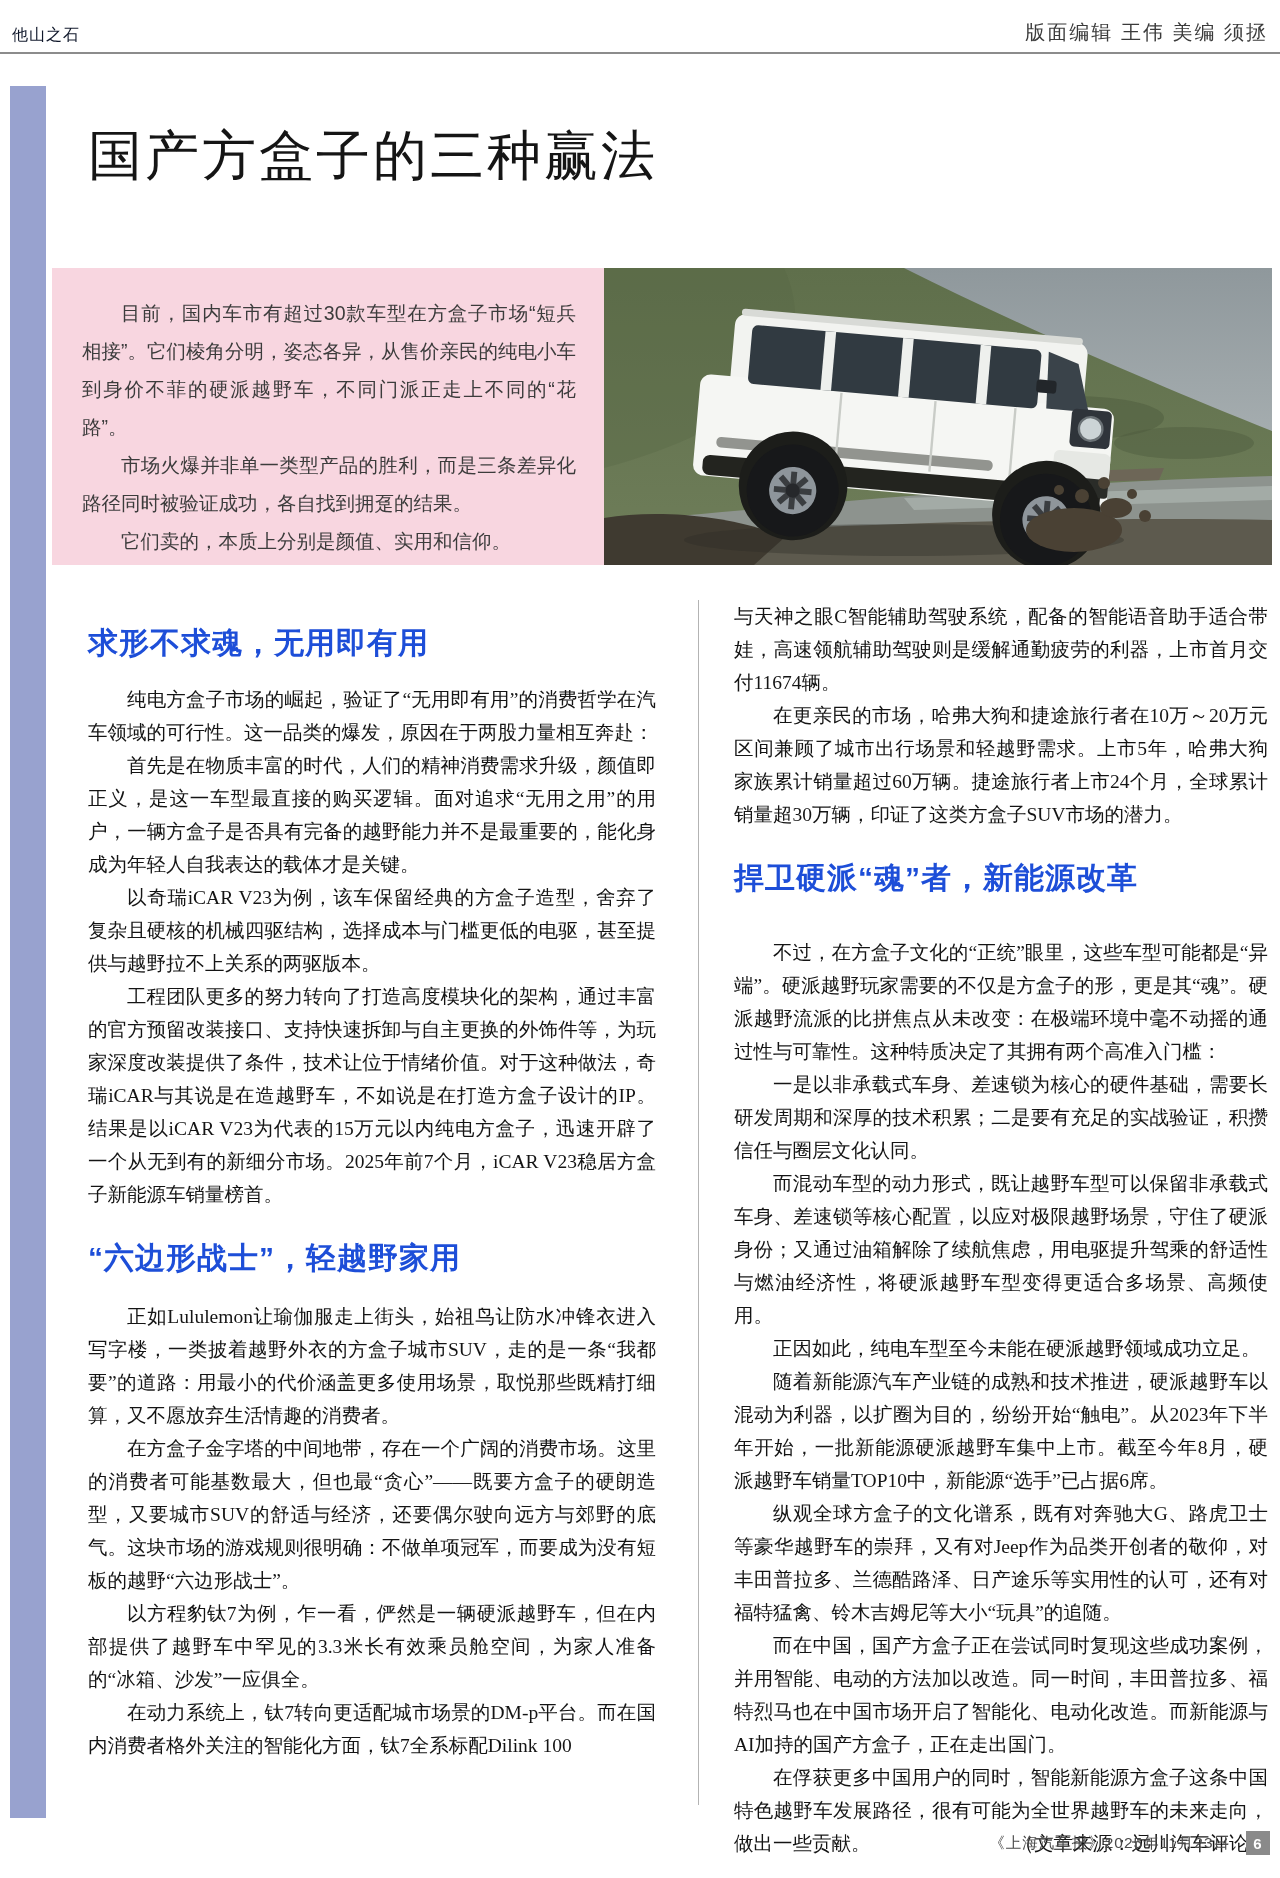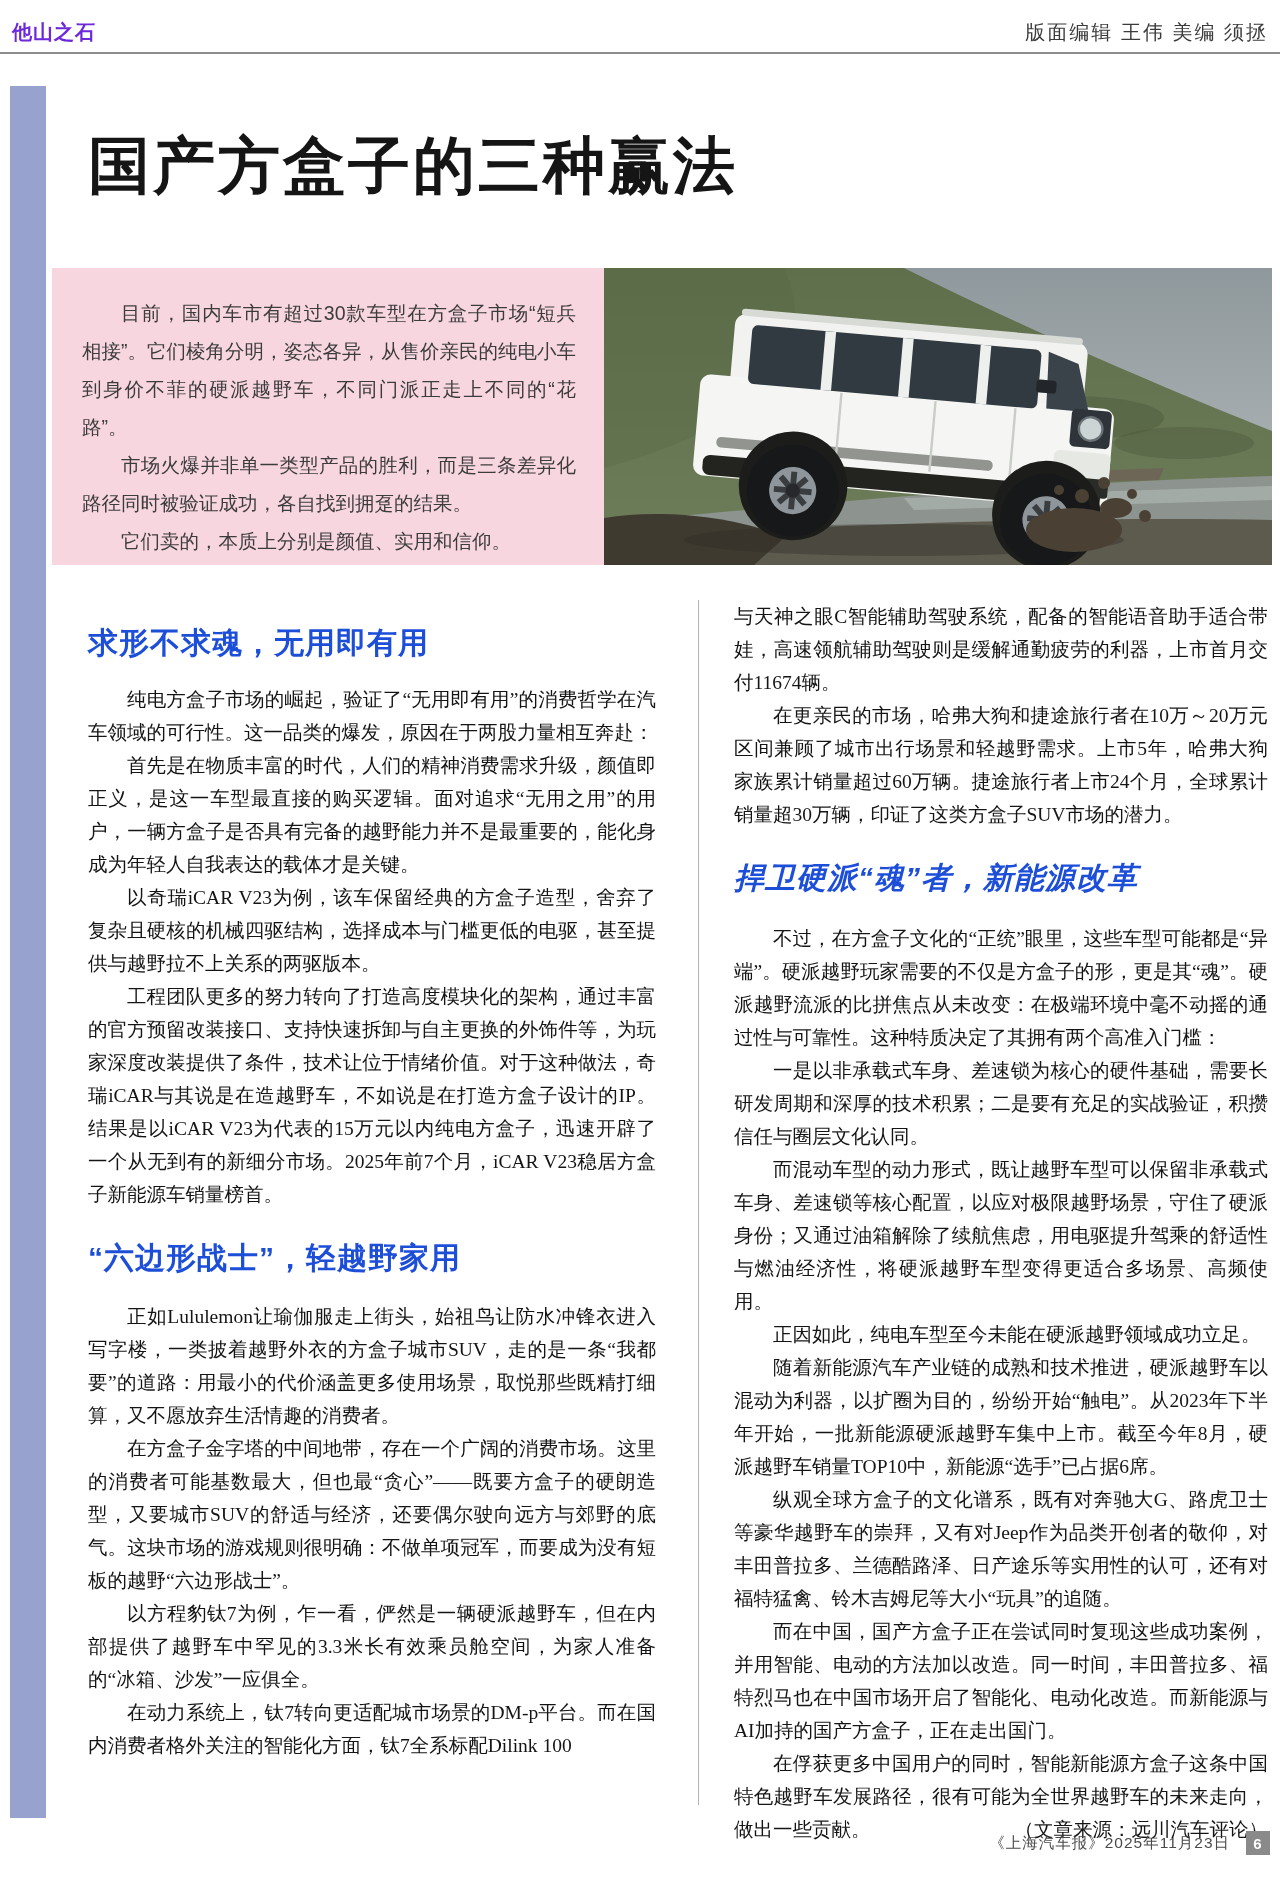--- a/index.html
+++ b/index.html
@@ -11,32 +11,32 @@
     position:relative;
   }
   .page{position:absolute;inset:0;overflow:hidden;}
 
   
   .masthead{
     position:absolute;left:12px;right:12px;top:12px;height:34px;
     display:flex;justify-content:space-between;align-items:flex-end;
     font-family:"Liberation Sans","DejaVu Sans",sans-serif;
   }
-  .masthead .section{font-size:20px;font-weight:700;color:#6d28d9;letter-spacing:1px;}
+  .masthead .section{font-size:16px;font-weight:400;color:#0f172a;letter-spacing:1px;}
   .masthead .editors{font-size:20px;color:#3a3a3a;letter-spacing:2px;}
   .head-rule{position:absolute;left:0;right:0;top:52px;height:2px;background:#8c8c8c;}
 
   
   .accent-bar{position:absolute;left:10px;top:86px;width:36px;height:1732px;}
 
   
   .page-title{
     position:absolute;left:88px;top:88px;width:900px;
     font-family:"Liberation Sans","DejaVu Sans",sans-serif;
-    font-size:62px;font-weight:700;color:#151515;letter-spacing:3px;
+    font-size:54px;font-weight:400;color:#151515;letter-spacing:3px;
     line-height:1.15;white-space:nowrap;
   }
 
   
   .hero{position:absolute;left:52px;top:268px;height:340px;display:flex;}
   .lede-box{
     width:552px;height:297px;box-sizing:border-box;
     padding:26px 28px 0 30px;
     font-family:"Liberation Sans","DejaVu Sans",sans-serif;
     font-size:19.5px;line-height:38px;color:#3c3c3c;
@@ -52,21 +52,21 @@
   .col-right{left:734px;width:534px;}
   .col p{margin:0;text-indent:2em;}
   .col p.no-indent{text-indent:0;}
   .col h3{
     font-family:"Liberation Sans","DejaVu Sans",sans-serif;
     font-size:30px;font-weight:700;color:#1d4ed8;
     margin:0;text-indent:0;letter-spacing:1px;
   }
   .col-left h3.first{margin:26px 0 24px 0;}
   .col-left h3.second{margin:30px 0 26px 0;}
-  .col-right h3{margin:30px 0 28px 0;font-style:italic;}
+  .col-right h3{margin:30px 0 42px 0;}
   .column-divider{position:absolute;left:698px;top:600px;width:1px;height:1205px;background:#b3b3b3;}
   .source-note{float:right;text-indent:0;}
 
   
   .footer{
     position:absolute;right:10px;top:1830px;height:26px;
     display:flex;align-items:center;gap:16px;
     font-family:"Liberation Sans","DejaVu Sans",sans-serif;
     font-size:15.5px;color:#4a4a4a;letter-spacing:1px;
   }

